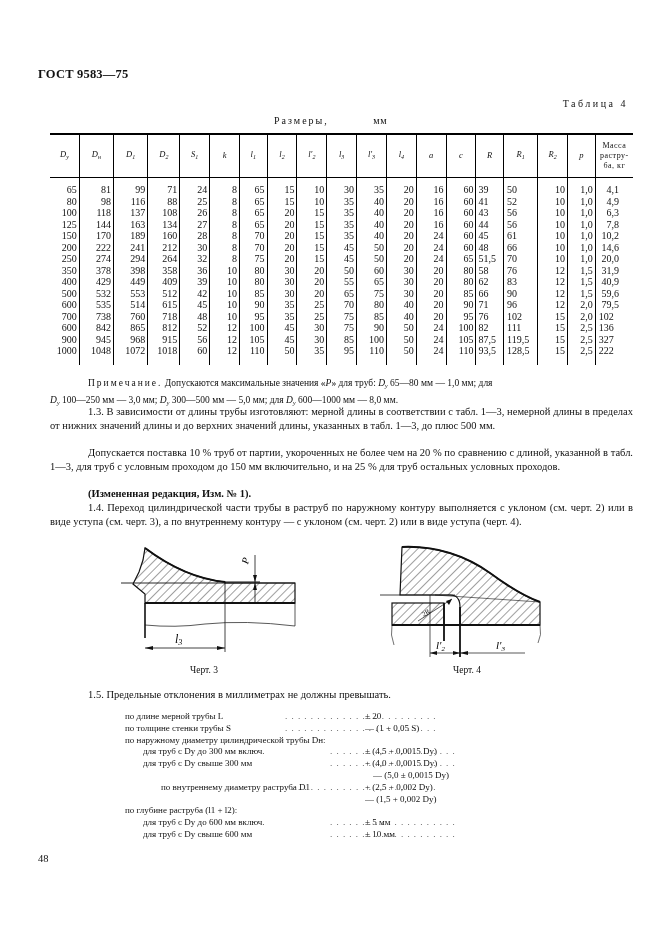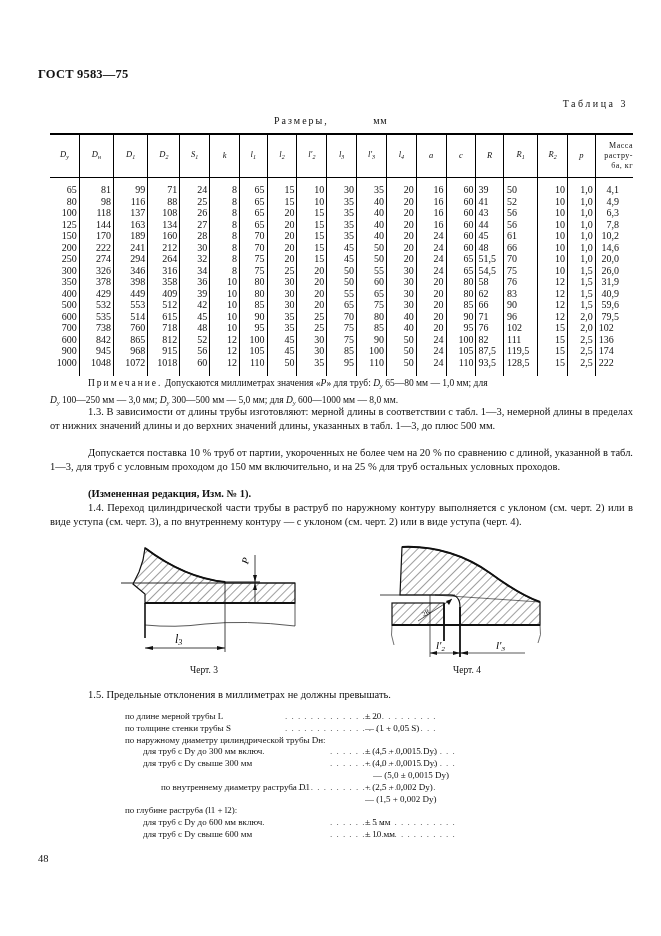--- a/index.html
+++ b/index.html
@@ -49,21 +49,21 @@
   .tol-label { position: absolute; }
   .tol-dots { position: absolute; letter-spacing: 4.2px; color: #333; }
   .tol-val { position: absolute; left: 425px; }
   .page-num { left: 38px; top: 853px; font-size: 10.5px; }
   i { font-style: italic; }
 </style>
 </head>
 <body>
 
 <div class="abs doc-code">ГОСТ 9583—75</div>
-<div class="abs table-label">Таблица 3</div>
+<div class="abs table-label">Таблица 4</div>
 <div class="abs units">
   <span>Размеры,</span>
   <span class="mm">мм</span>
 </div>
 
 <table class="dims">
   <thead>
     <tr id="thead-row">
         <th style="width: 26px;"><span>D</span><sub>у</sub></th>
         <th style="width: 30px;"><span>D</span><sub>н</sub></th>
@@ -76,21 +76,21 @@
         <th style="width: 26px;"><span>l'</span><sub>2</sub></th>
         <th style="width: 26px;"><span>l</span><sub>3</sub></th>
         <th style="width: 26px;"><span>l'</span><sub>3</sub></th>
         <th style="width: 26px;"><span>l</span><sub>4</sub></th>
         <th style="width: 26px;"><span>a</span></th>
         <th style="width: 26px;"><span>c</span></th>
         <th style="width: 24px;"><span>R</span></th>
         <th style="width: 30px;"><span>R</span><sub>1</sub></th>
         <th style="width: 26px;"><span>R</span><sub>2</sub></th>
         <th style="width: 24px;"><span>p</span></th>
-        <th class="mass" style="width: 32px; text-align: right;">
+        <th class="mass" style="width: 32px;">
           <div>Масса</div>
           <div>растру-</div>
           <div>ба, кг</div>
         </th>
       </tr>
   </thead>
   <tbody id="tbody">
       <tr>
         <td class="c-Dy">65</td>
         <td class="c-Dn">81</td>
@@ -230,41 +230,20 @@
         <td class="c-l3">45</td>
         <td class="c-l3p">50</td>
         <td class="c-l4">20</td>
         <td class="c-a">24</td>
         <td class="c-c">65</td>
         <td class="c-R">51,5</td>
         <td class="c-R1">70</td>
         <td class="c-R2">10</td>
         <td class="c-p">1,0</td>
         <td class="c-mass">20,0</td>
-      </tr>
-      <tr>
-        <td class="c-Dy">300</td>
-        <td class="c-Dn">326</td>
-        <td class="c-D1">346</td>
-        <td class="c-D2">316</td>
-        <td class="c-S1">34</td>
-        <td class="c-k">8</td>
-        <td class="c-l1">75</td>
-        <td class="c-l2">25</td>
-        <td class="c-l2p">20</td>
-        <td class="c-l3">50</td>
-        <td class="c-l3p">55</td>
-        <td class="c-l4">30</td>
-        <td class="c-a">24</td>
-        <td class="c-c">65</td>
-        <td class="c-R">54,5</td>
-        <td class="c-R1">75</td>
-        <td class="c-R2">10</td>
-        <td class="c-p">1,5</td>
-        <td class="c-mass">26,0</td>
       </tr>
       <tr>
         <td class="c-Dy">350</td>
         <td class="c-Dn">378</td>
         <td class="c-D1">398</td>
         <td class="c-D2">358</td>
         <td class="c-S1">36</td>
         <td class="c-k">10</td>
         <td class="c-l1">80</td>
         <td class="c-l2">30</td>
@@ -397,21 +376,21 @@
         <td class="c-l2p">30</td>
         <td class="c-l3">85</td>
         <td class="c-l3p">100</td>
         <td class="c-l4">50</td>
         <td class="c-a">24</td>
         <td class="c-c">105</td>
         <td class="c-R">87,5</td>
         <td class="c-R1">119,5</td>
         <td class="c-R2">15</td>
         <td class="c-p">2,5</td>
-        <td class="c-mass left">174</td>
+        <td class="c-mass left">327</td>
       </tr>
       <tr>
         <td class="c-Dy">1000</td>
         <td class="c-Dn">1048</td>
         <td class="c-D1">1072</td>
         <td class="c-D2">1018</td>
         <td class="c-S1">60</td>
         <td class="c-k">12</td>
         <td class="c-l1">110</td>
         <td class="c-l2">50</td>
@@ -425,21 +404,21 @@
         <td class="c-R1">128,5</td>
         <td class="c-R2">15</td>
         <td class="c-p">2,5</td>
         <td class="c-mass left">222</td>
       </tr>
     </tbody>
 </table>
 
 <div class="abs para small" style="top:377px;">
   <div class="indent">
-    <span class="note-label">Примечание.</span><span> Допускаются миллиметрах значения «</span><i>P</i><span>» для труб: </span>
+    <span class="note-label">Примечание.</span><span> Допускаются максимальные значения «</span><i>P</i><span>» для труб: </span>
     <i>D<sub>у</sub></i> <span>65—80 мм — 1,0 мм; для</span>
   </div>
   <div>
     <i>D<sub>у</sub></i> <span>100—250 мм — 3,0 мм;</span>
     <i>D<sub>у</sub></i> <span>300—500 мм — 5,0 мм; для</span>
     <i>D<sub>у</sub></i> <span>600—1000 мм — 8,0 мм.</span>
   </div>
 </div>
 
 <div class="abs para indent" style="top:405px;">1.3. В зависимости от длины трубы изготовляют: мерной длины в соответствии с табл. 1—3, немерной длины в пределах от нижних значений длины и до верхних значений длины, указанных в табл. 1—3, до плюс 500 мм.</div>

